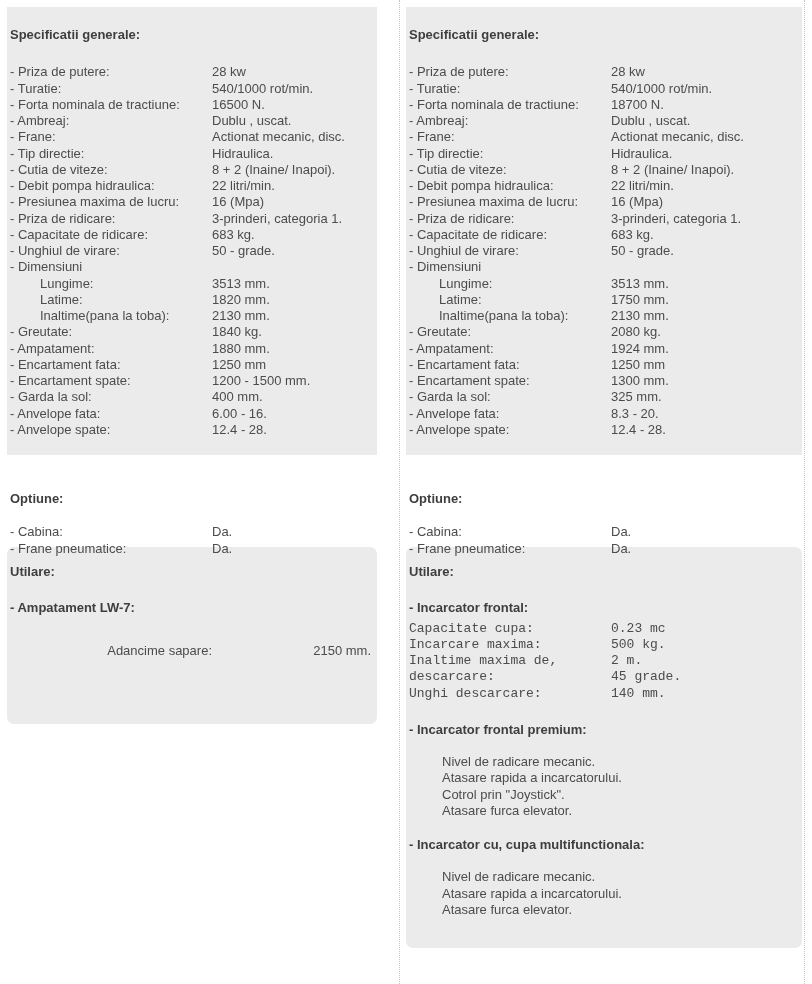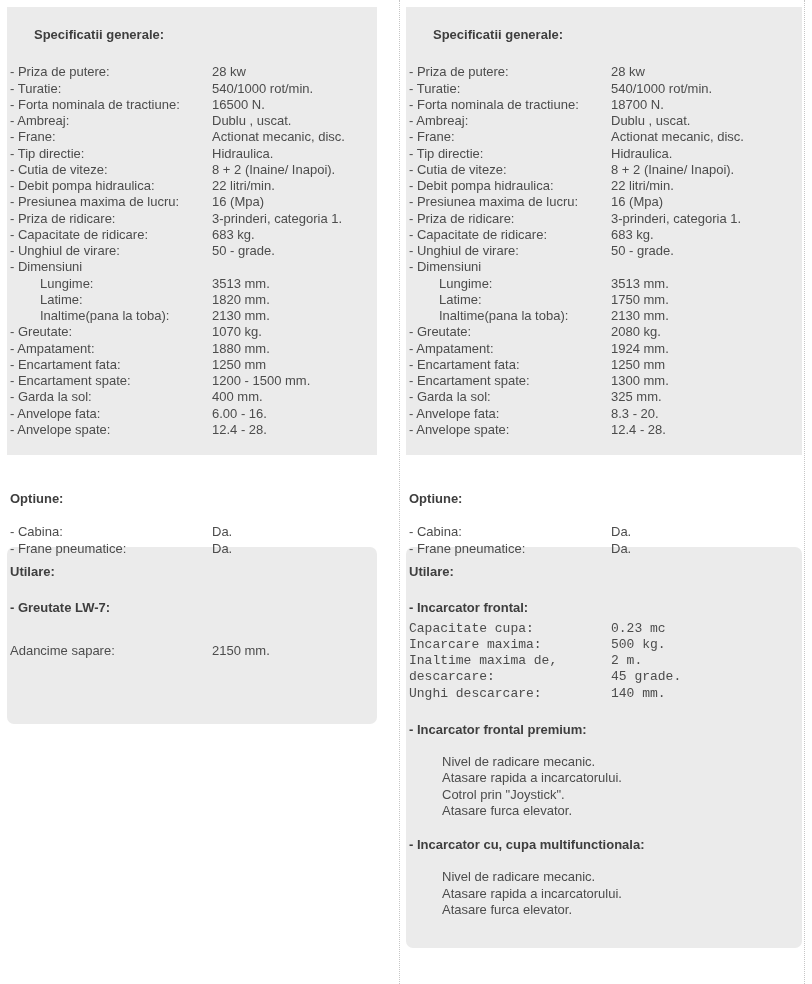--- a/index.html
+++ b/index.html
@@ -29,21 +29,21 @@
   }
 
   
   .specs{
     background:var(--box-bg);
     height:448px;
     padding:20px 6px 0 3px;
   }
   .col-left  .specs{margin:7px 22px 0 7px;}
   .col-right .specs{margin:7px 2px  0 6px;}
-  .specs h3{margin-bottom:21px;margin-left:24px;}
+  .specs h3{margin-bottom:21px;}
 
   
   .options{
     height:92px;
     padding:36px 6px 16px 3px;
   }
   .col-left  .options{margin:0 22px 0 7px;}
   .col-right .options{margin:0 2px  0 6px;}
   .options h3{margin-bottom:17px;}
 
@@ -52,21 +52,21 @@
     background:var(--box-bg);
     padding:17px 6px 0 3px;
     border-radius:7px;
   }
   .col-left  .equip{margin:0 22px 0 7px;height:177px;}
   .col-right .equip{margin:0 2px  0 6px;height:401px;}
 
   .u-title{font-weight:bold;color:var(--heading);margin:20px 0 0 0;}
   .u-title.mt18{margin-top:18px;}
   .u-rows{margin-top:4px;font-family:Liberation Mono, monospace;}
-  .u-row-single{margin-top:26px;}
+  .u-row-single{margin-top:26px;text-align:right;}
   .u-bullets{margin-top:16px;}
   .line{padding-left:33px;}
 
   
   .row{display:flex;}
   .lbl{width:202px;flex:none;}
   .row.indent .lbl{padding-left:30px;}
   .val{flex:1;white-space:nowrap;}
 </style>
 </head>
@@ -154,21 +154,21 @@
     <span class="val">1820 mm.</span>
   </div>
 
   <div class="row indent">
     <span class="lbl">Inaltime(pana la toba):</span>
     <span class="val">2130 mm.</span>
   </div>
 
   <div class="row">
     <span class="lbl">- Greutate:</span>
-    <span class="val">1070 kg.</span>
+    <span class="val">1840 kg.</span>
   </div>
 
   <div class="row">
     <span class="lbl">- Ampatament:</span>
     <span class="val">1880 mm.</span>
   </div>
 
   <div class="row">
     <span class="lbl">- Encartament fata:</span>
     <span class="val">1250 mm</span>
@@ -206,21 +206,21 @@
 
   <div class="row">
     <span class="lbl">- Frane pneumatice:</span>
     <span class="val">Da.</span>
   </div>
 </div>
     </section>
 
     <section class="equip">
       <h3>Utilare:</h3>
-      <p class="u-title">- Greutate LW-7:</p>
+      <p class="u-title">- Ampatament LW-7:</p>
       <div class="u-row-single">
   <div class="row">
     <span class="lbl">Adancime sapare:</span>
     <span class="val">2150 mm.</span>
   </div>
 </div>
     </section>
 
   </div>
 

